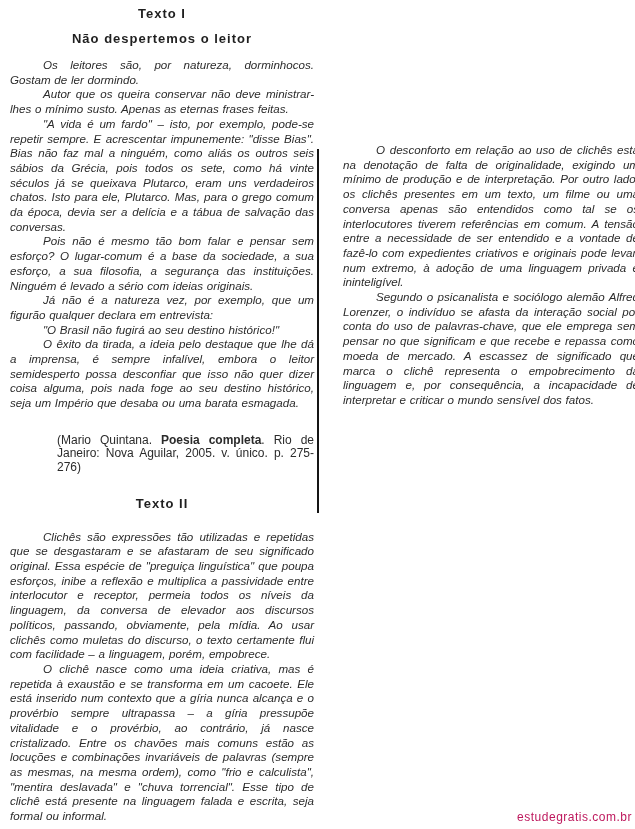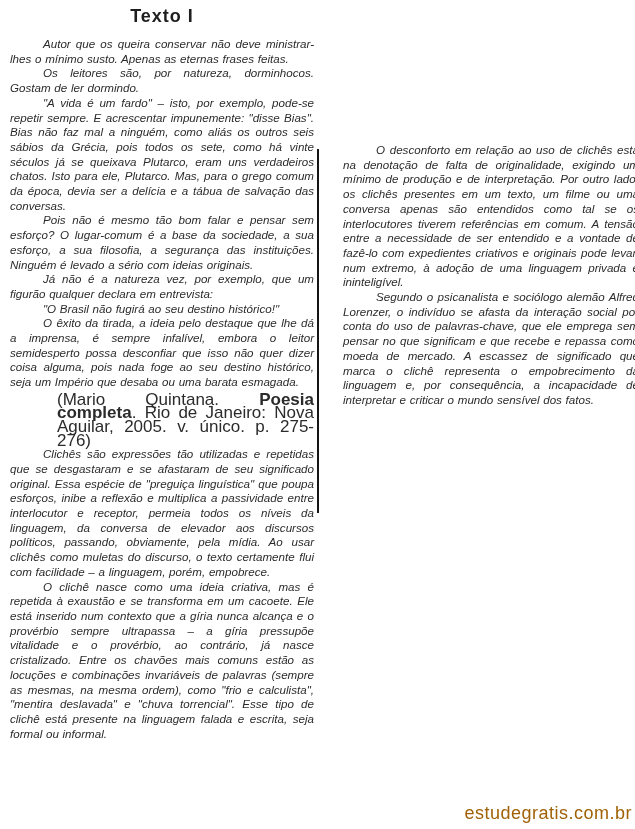--- a/index.html
+++ b/index.html
@@ -32,74 +32,76 @@
   .divider {
     position: absolute;
     left: 317px;
     top: 149px;
     width: 2px;
     height: 364px;
     background: #151515;
   }
   .heading {
     font-weight: bold;
-    font-size: 18px;
+    font-size: 13px;
     text-align: center;
     letter-spacing: 1px;
     font-style: normal;
     color: #1f1f1f;
   }
   .h-texto1 { margin: 0 0 10px 0; }
   .h-subtitle { margin: 0 0 12px 0; }
   .h-texto2 { margin: 21px 0 19px 0; }
   .para {
     font-style: italic;
     font-size: 11.6px;
     line-height: 14.7px;
     text-align: justify;
     text-indent: 33px;
     margin: 0;
     word-spacing: 0.5px;
   }
   .citation {
     font-style: normal;
-    font-size: 17px;
+    font-size: 12px;
     line-height: 13.6px;
     text-align: justify;
-    margin: 3px 0 0 47px;
+    margin: 23px 0 0 47px;
     color: #2b2b2b;
   }
   .citation .work { font-weight: bold; }
   .citation-right { margin-top: 12px; }
   .watermark {
     position: absolute;
     right: 3px;
     bottom: 5px;
-    font-size: 18px;
+    font-size: 12px;
     letter-spacing: 0.5px;
-    color: #a16207;
+    color: #be185d;
     font-style: normal;
   }
 </style>
 </head>
 <body>
 
 <div class="col col-left">
   <div class="heading h-texto1">Texto I</div>
+  <div class="heading h-subtitle">Não despertemos o leitor</div>
 
+  <p class="para">Os leitores são, por natureza, dorminhocos. Gostam de ler dormindo.</p>
   <p class="para">Autor que os queira conservar não deve ministrar-lhes o mínimo susto. Apenas as eternas frases feitas.</p>
-  <p class="para">Os leitores são, por natureza, dorminhocos. Gostam de ler dormindo.</p>
   <p class="para">"A vida é um fardo" – isto, por exemplo, pode-se repetir sempre. E acrescentar impunemente: "disse Bias". Bias não faz mal a ninguém, como aliás os outros seis sábios da Grécia, pois todos os sete, como há vinte séculos já se queixava Plutarco, eram uns verdadeiros chatos. Isto para ele, Plutarco. Mas, para o grego comum da época, devia ser a delícia e a tábua de salvação das conversas.</p>
   <p class="para">Pois não é mesmo tão bom falar e pensar sem esforço? O lugar-comum é a base da sociedade, a sua esforço, a sua filosofia, a segurança das instituições. Ninguém é levado a sério com ideias originais.</p>
   <p class="para">Já não é a natureza vez, por exemplo, que um figurão qualquer declara em entrevista:</p>
   <p class="para">"O Brasil não fugirá ao seu destino histórico!"</p>
   <p class="para">O êxito da tirada, a ideia pelo destaque que lhe dá a imprensa, é sempre infalível, embora o leitor semidesperto possa desconfiar que isso não quer dizer coisa alguma, pois nada foge ao seu destino histórico, seja um Império que desaba ou uma barata esmagada.</p>
 
   <div class="citation"><span>(Mario Quintana. </span><span class="work">Poesia completa</span><span>. Rio de Janeiro: Nova Aguilar, 2005. v. único. p. 275-276)</span></div>
 
+  <div class="heading h-texto2">Texto II</div>
 
   <p class="para">Clichês são expressões tão utilizadas e repetidas que se desgastaram e se afastaram de seu significado original. Essa espécie de "preguiça linguística" que poupa esforços, inibe a reflexão e multiplica a passividade entre interlocutor e receptor, permeia todos os níveis da linguagem, da conversa de elevador aos discursos políticos, passando, obviamente, pela mídia. Ao usar clichês como muletas do discurso, o texto certamente flui com facilidade – a linguagem, porém, empobrece.</p>
   <p class="para">O clichê nasce como uma ideia criativa, mas é repetida à exaustão e se transforma em um cacoete. Ele está inserido num contexto que a gíria nunca alcança e o provérbio sempre ultrapassa – a gíria pressupõe vitalidade e o provérbio, ao contrário, já nasce cristalizado. Entre os chavões mais comuns estão as locuções e combinações invariáveis de palavras (sempre as mesmas, na mesma ordem), como "frio e calculista", "mentira deslavada" e "chuva torrencial". Esse tipo de clichê está presente na linguagem falada e escrita, seja formal ou informal.</p>
 </div>
 
 <div class="divider"></div>
 
 <div class="col col-right">
   <p class="para">O desconforto em relação ao uso de clichês está na denotação de falta de originalidade, exigindo um mínimo de produção e de interpretação. Por outro lado, os clichês presentes em um texto, um filme ou uma conversa apenas são entendidos como tal se os interlocutores tiverem referências em comum. A tensão entre a necessidade de ser entendido e a vontade de fazê-lo com expedientes criativos e originais pode levar, num extremo, à adoção de uma linguagem privada e ininteligível.</p>
   <p class="para">Segundo o psicanalista e sociólogo alemão Alfred Lorenzer, o indivíduo se afasta da interação social por conta do uso de palavras-chave, que ele emprega sem pensar no que significam e que recebe e repassa como moeda de mercado. A escassez de significado que marca o clichê representa o empobrecimento da linguagem e, por consequência, a incapacidade de interpretar e criticar o mundo sensível dos fatos.</p>

